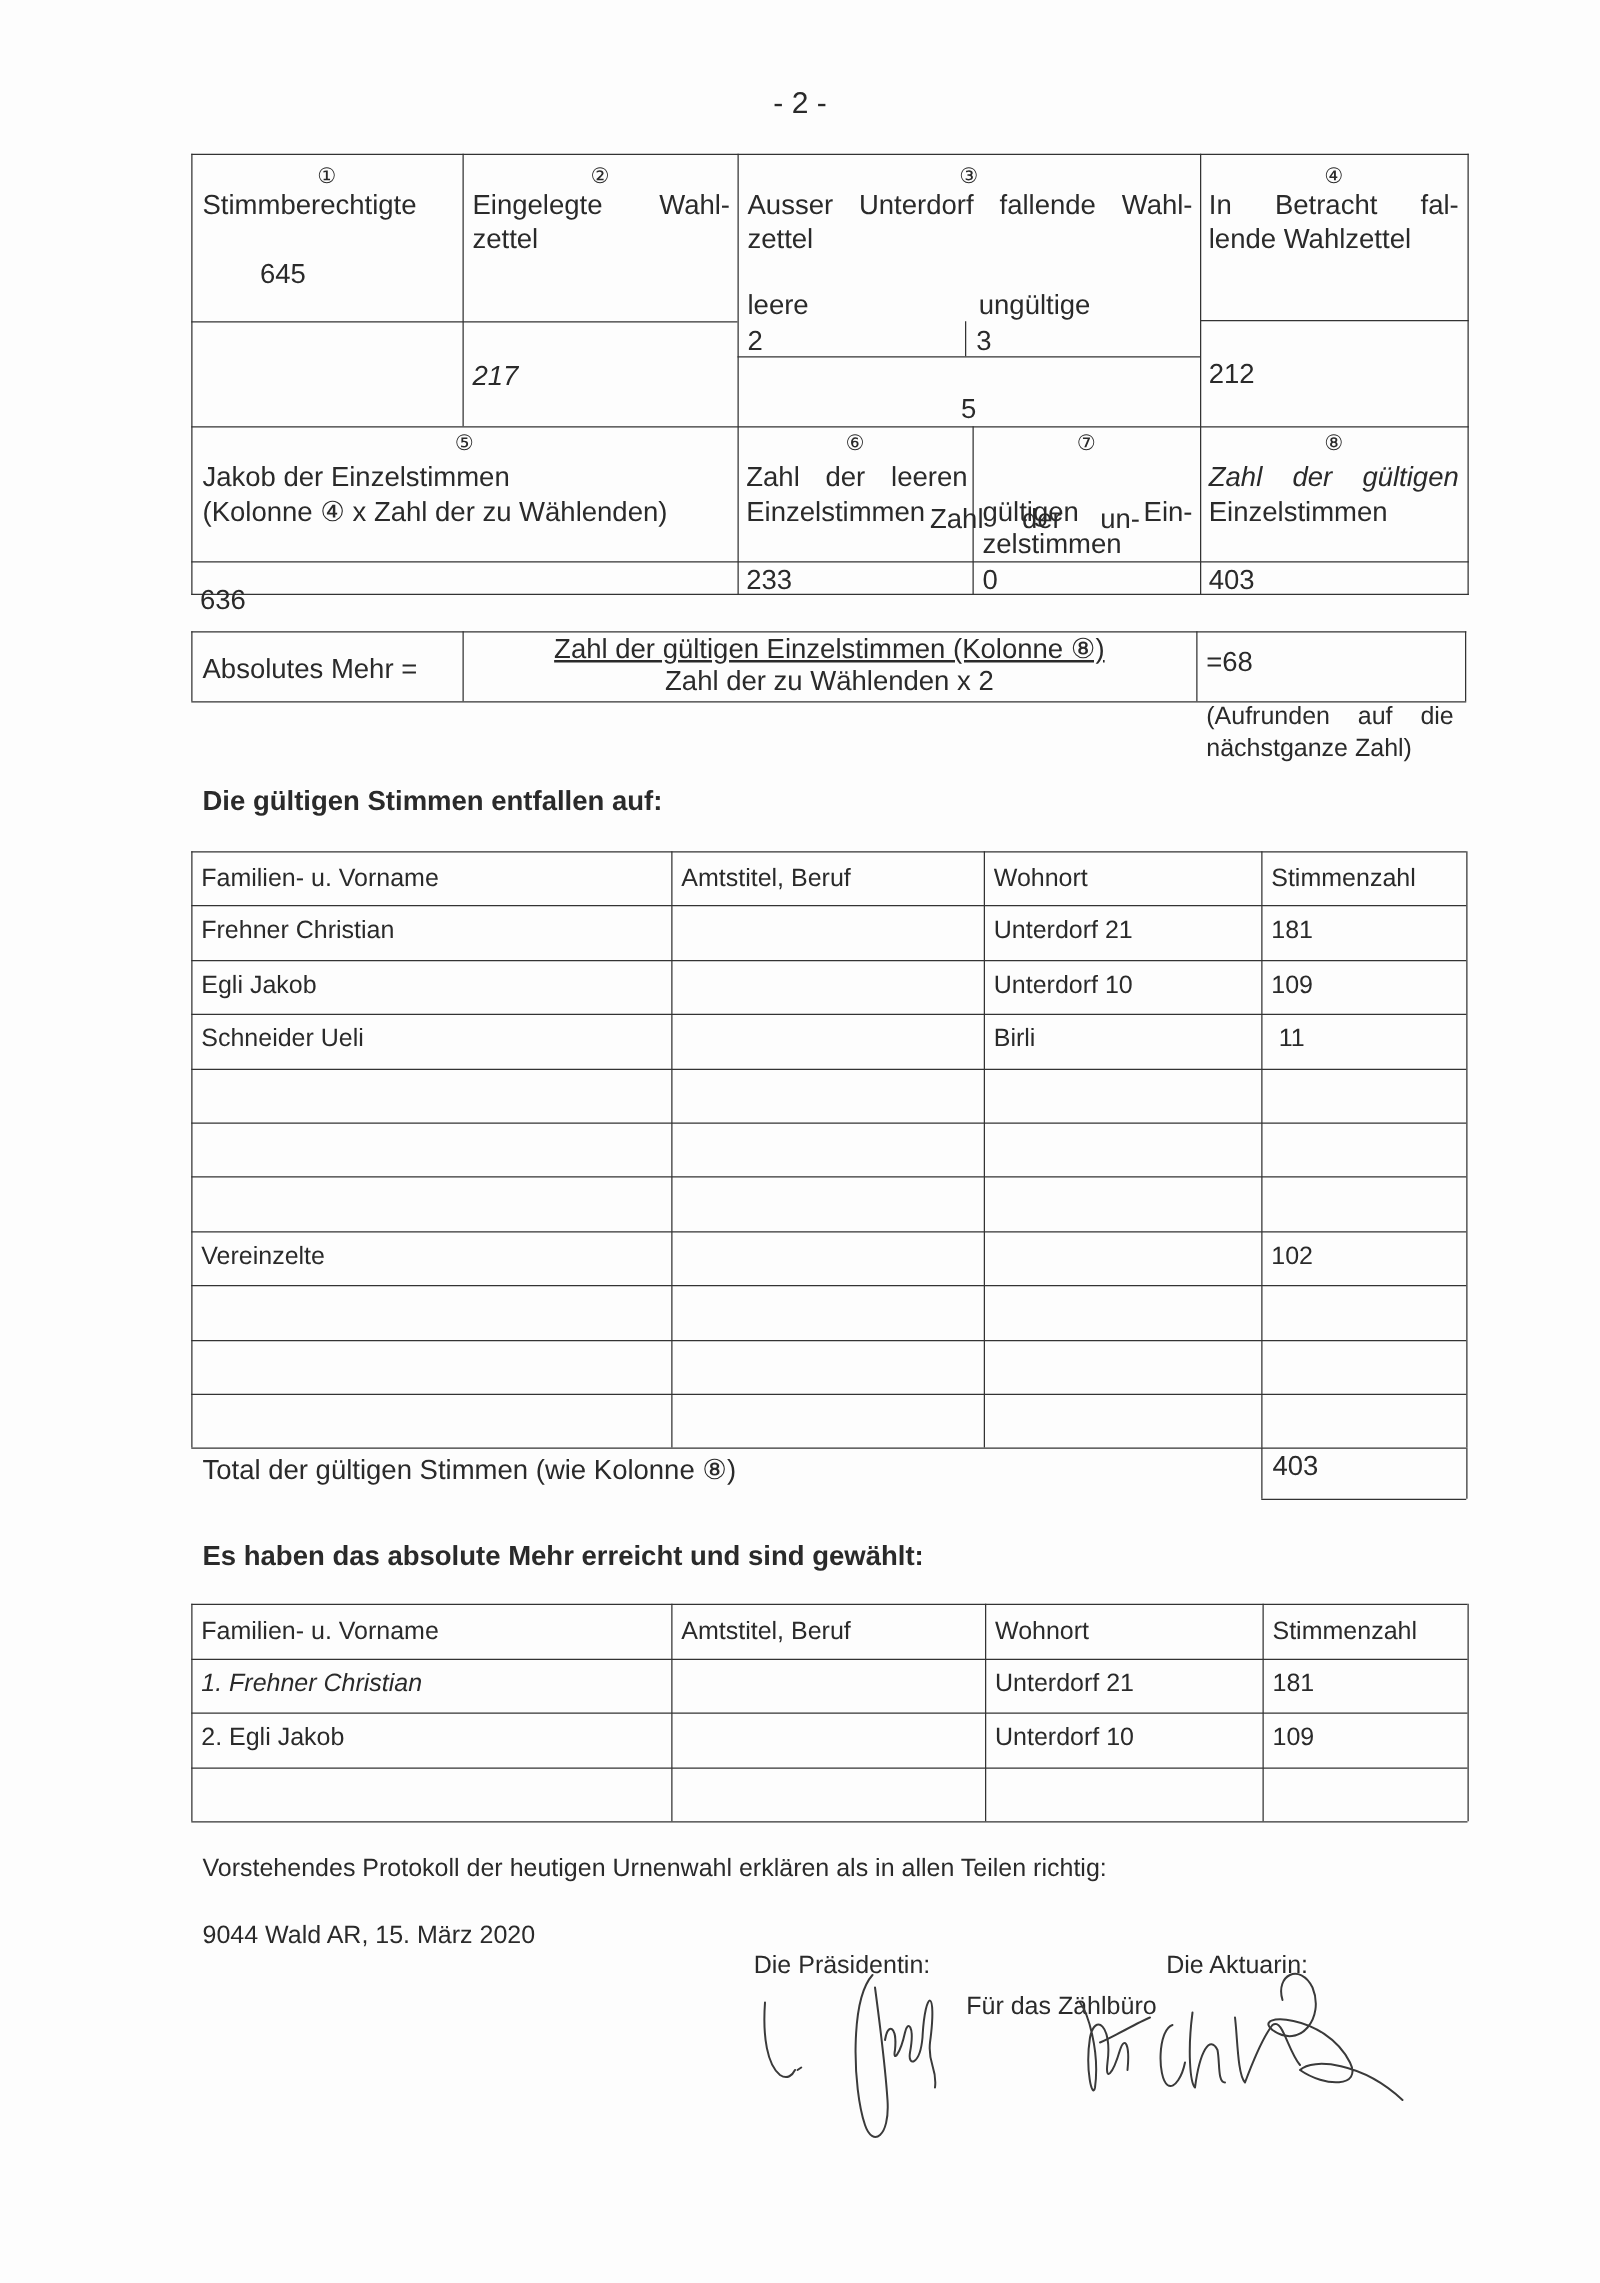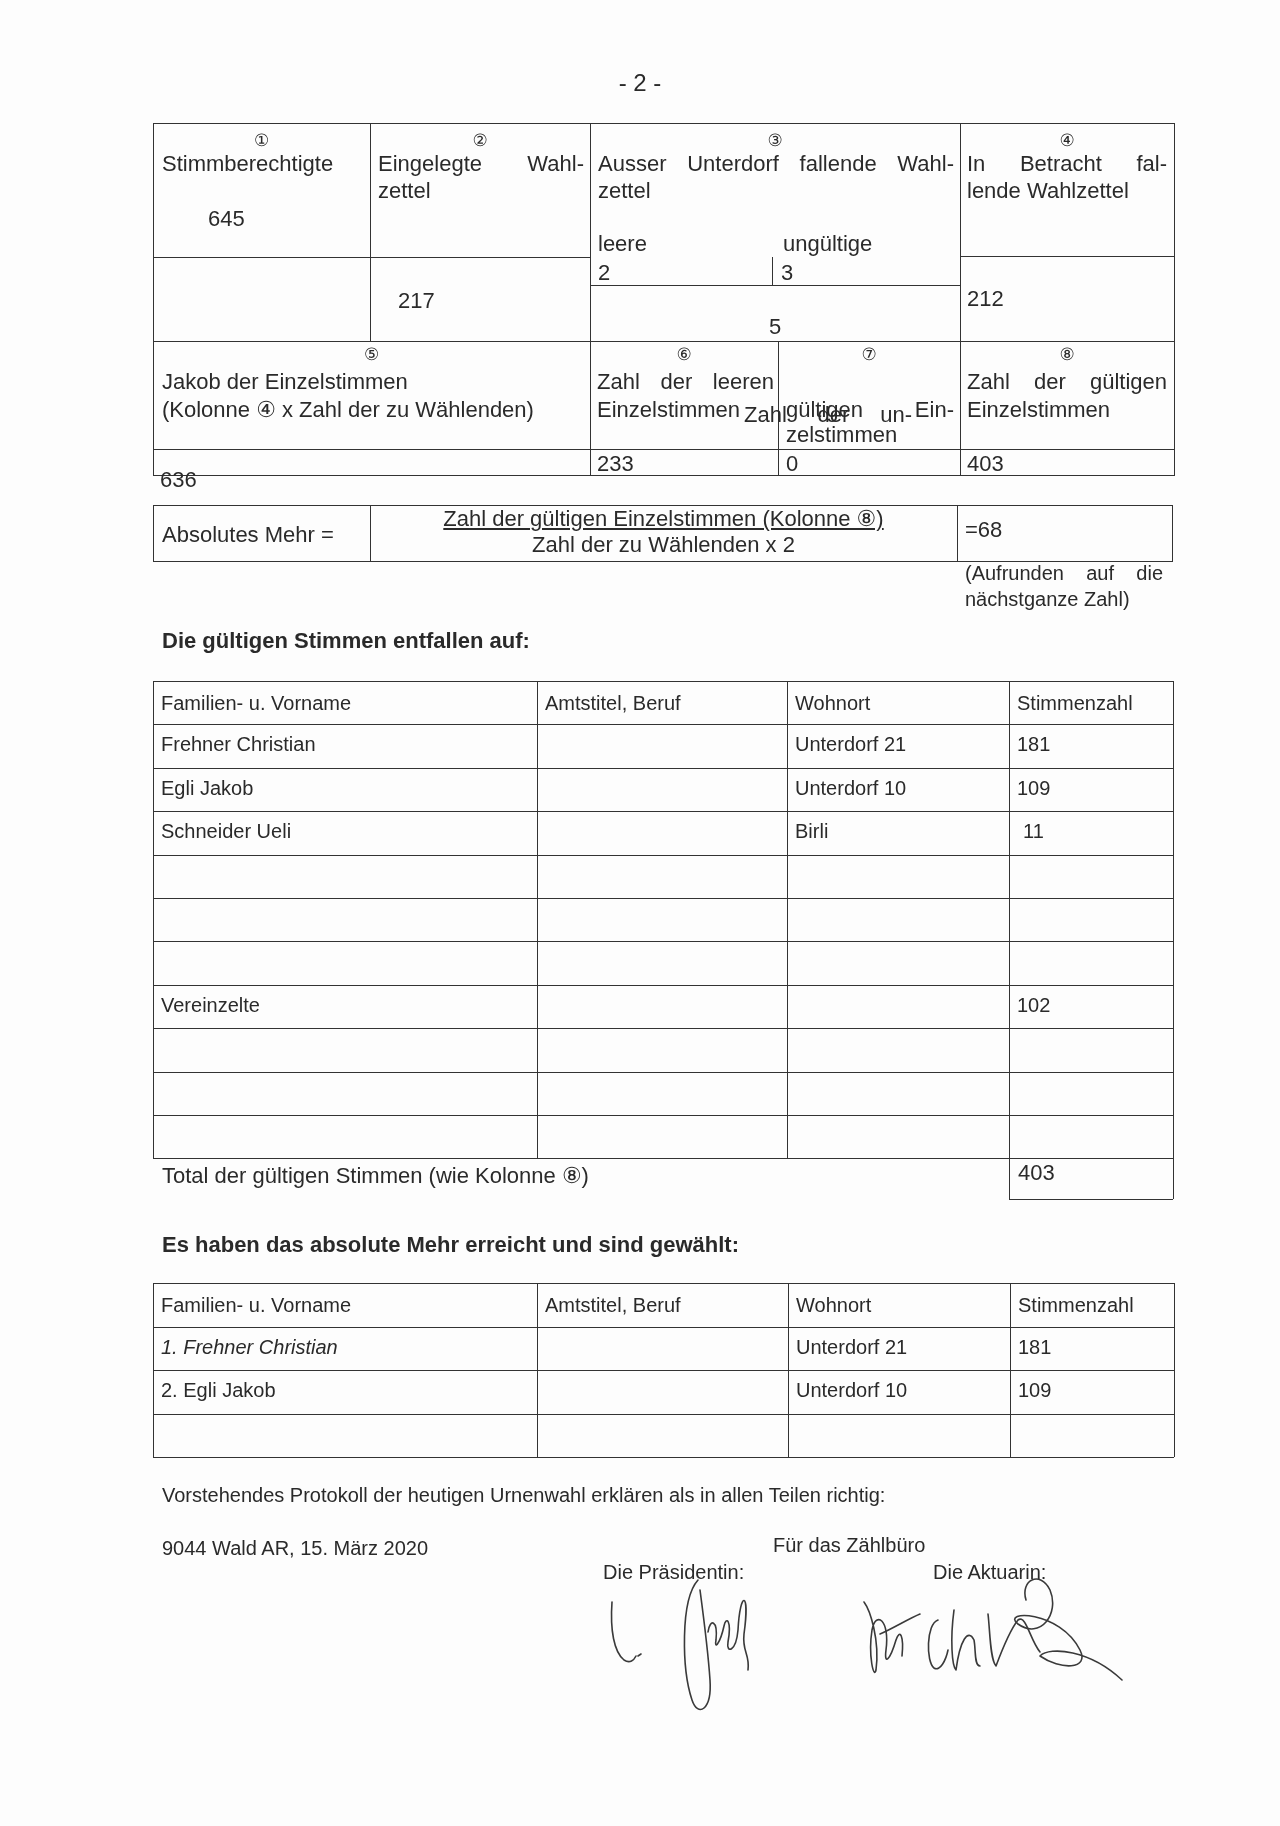--- a/index.html
+++ b/index.html
@@ -45,21 +45,21 @@
   <div class="vl" style="left:772px; top:257px; height:28px;"></div>
   <div class="vl" style="left:778px; top:341px; height:135px;"></div>
 
   <div class="circ" style="left:153px; width:217px; top:131px;">①</div>
   <div class="t" style="left:162px; top:151px;">Stimmberechtigte</div>
   <div class="t" style="left:208px; top:206px;">645</div>
 
   <div class="circ" style="left:370px; width:220px; top:131px;">②</div>
   <div class="t justify" style="left:378px; top:151px; width:206px;">Eingelegte Wahl-</div>
   <div class="t" style="left:378px; top:178px;">zettel</div>
-  <div class="t" style="left:398px; top:288px;">217</div>
+  <div class="t" style="left:378px; top:288px;font-style:italic;">217</div>
 
   <div class="circ" style="left:590px; width:370px; top:131px;">③</div>
   <div class="t justify" style="left:598px; top:151px; width:356px;">Ausser Unterdorf fallende Wahl-</div>
   <div class="t" style="left:598px; top:178px;">zettel</div>
   <div class="t" style="left:598px; top:231px;">leere</div>
   <div class="t" style="left:783px; top:231px;">ungültige</div>
   <div class="t" style="left:598px; top:260px;">2</div>
   <div class="t" style="left:781px; top:260px;">3</div>
   <div class="t" style="left:590px; width:370px; top:314px; text-align:center;">5</div>
 
@@ -78,21 +78,21 @@
   <div class="t" style="left:597px; top:397px;">Einzelstimmen</div>
   <div class="t" style="left:597px; top:451px;">233</div>
 
   <div class="circ" style="left:778px; width:182px; top:345px;">⑦</div>
   <div class="t justify" style="left:744px; top:369px; width:168px;margin-top:33px;">Zahl der un-</div>
   <div class="t justify" style="left:786px; top:397px; width:168px;">gültigen Ein-</div>
   <div class="t" style="left:786px; top:422px;">zelstimmen</div>
   <div class="t" style="left:786px; top:451px;">0</div>
 
   <div class="circ" style="left:960px; width:214px; top:345px;">⑧</div>
-  <div class="t justify" style="left:967px; top:369px; width:200px;">Zahl der gültigen</div>
+  <div class="t justify" style="left:967px; top:369px; width:200px;font-style:italic;">Zahl der gültigen</div>
   <div class="t" style="left:967px; top:397px;">Einzelstimmen</div>
   <div class="t" style="left:967px; top:451px;">403</div>
 </div>
 
 <div>
   <div class="hl" style="left:153px; top:505px; width:1020px;"></div>
   <div class="hl" style="left:153px; top:561px; width:1020px;"></div>
   <div class="vl" style="left:153px; top:505px; height:56px;"></div>
   <div class="vl" style="left:370px; top:505px; height:56px;"></div>
   <div class="vl" style="left:957px; top:505px; height:56px;"></div>
@@ -216,21 +216,21 @@
     <div class="t small" style="left:1018px; top:1377px;">109</div>
     <div class="abs" style="left:153px; top:1413.5px; width:1021px; height:43.5px;"></div>
     <div class="t small" style="left:161px; top:1420.5px;"></div>
     <div class="t small" style="left:545px; top:1420.5px;"></div>
     <div class="t small" style="left:796px; top:1420.5px;"></div>
     <div class="t small" style="left:1018px; top:1420.5px;"></div>
   </div>
 
 <div class="t small" style="left:162px; top:1482px;">Vorstehendes Protokoll der heutigen Urnenwahl erklären als in allen Teilen richtig:</div>
 <div class="t small" style="left:162px; top:1535px;">9044 Wald AR, 15. März 2020</div>
-<div class="t small" style="left:773px; top:1532px;text-align:right;">Für das Zählbüro</div>
+<div class="t small" style="left:773px; top:1592px;text-align:right;">Für das Zählbüro</div>
 <div class="t small" style="left:603px; top:1559px;">Die Präsidentin:</div>
 <div class="t small" style="left:933px; top:1559px;">Die Aktuarin:</div>
 
 <svg class="abs sig" style="left:600px; top:1560px;" width="200" height="160" viewBox="0 0 200 160">
   <path d="M12 42 C 10 70, 14 92, 24 100 C 30 104, 34 100, 36 96"></path>
   <path d="M38 96 l 3 -2"></path>
   <path d="M98 20 C 80 40, 82 110, 92 140 C 98 158, 112 150, 110 120 C 108 90, 104 60, 100 30"></path>
   <path d="M108 72 C 110 58, 118 60, 116 80 C 114 90, 120 84, 124 66 C 126 56, 132 60, 128 82 C 126 94, 136 92, 138 70 C 140 30, 150 30, 144 74 C 142 92, 150 94, 148 110"></path>
 </svg>
 

